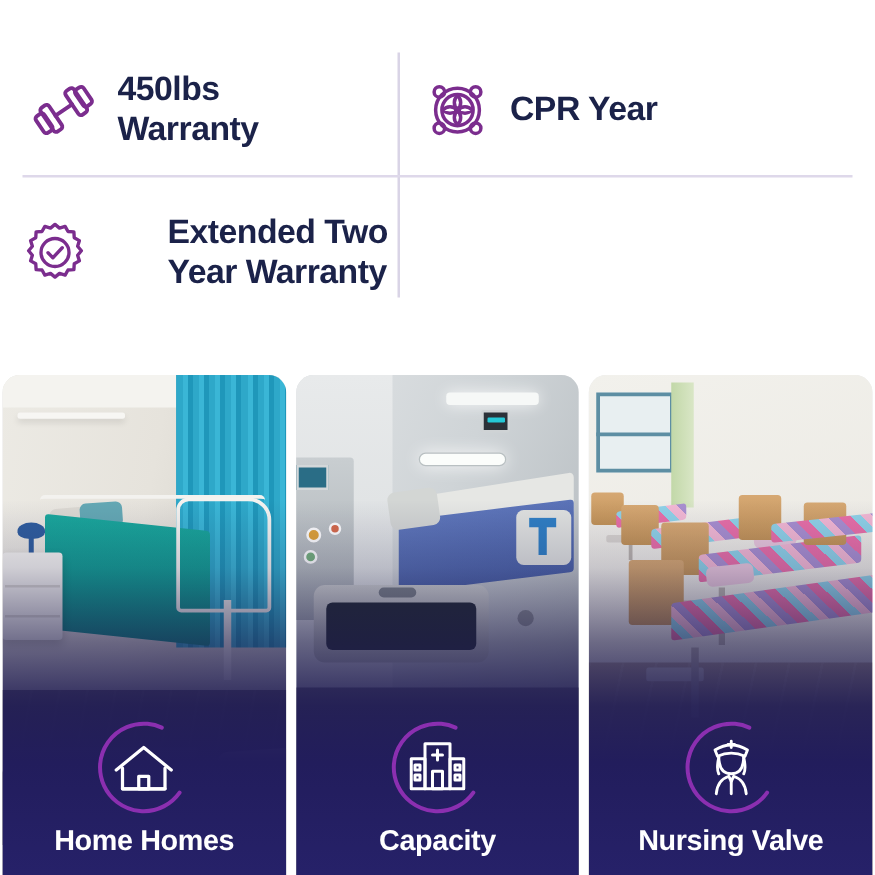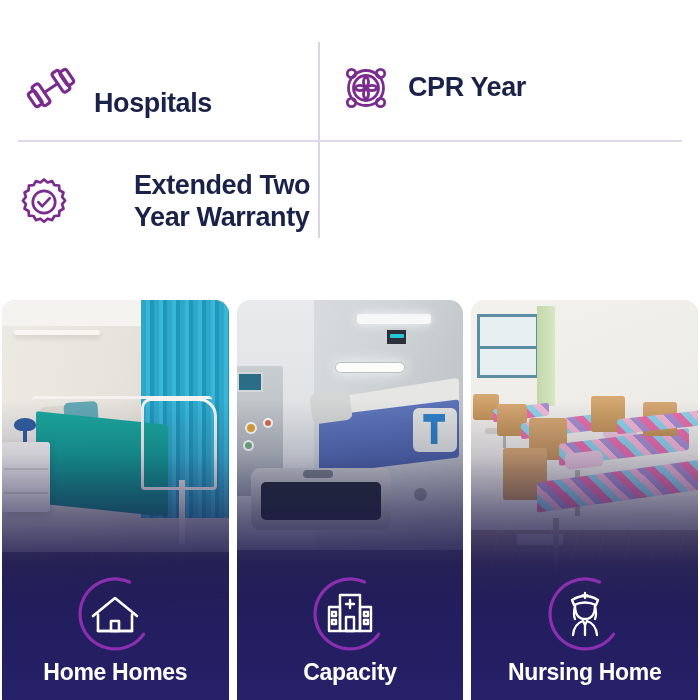--- a/index.html
+++ b/index.html
@@ -171,22 +171,22 @@
         <g transform="rotate(-34 29 29)">
           <rect x="6" y="21" width="8" height="16" rx="2.5"></rect>
           <rect x="13" y="17.5" width="8" height="23" rx="2.5"></rect>
           <rect x="37" y="17.5" width="8" height="23" rx="2.5"></rect>
           <rect x="44" y="21" width="8" height="16" rx="2.5"></rect>
           <path d="M21 29h16"></path>
         </g>
       </svg>
     </span>
     <span class="txt">
-      <br>
-      <span>Hospitals</span>
+      <span>450lbs</span><br>
+      <span>Warranty</span>
     </span>
   </div>
 
   <div class="feat feat-cpr">
     <span class="ic">
       <svg viewBox="0 0 52 52" width="52" height="52" fill="none" stroke="#7B2D8E" stroke-width="2.8" stroke-linecap="round" stroke-linejoin="round">
         <circle cx="26" cy="26" r="17.5"></circle>
         <circle cx="26" cy="26" r="12.5"></circle>
         <circle cx="26" cy="26" r="2.9" fill="#7B2D8E" stroke="none"></circle>
         <path d="M26 14.5c3.4 2.8 3.4 8.2 0 11 -3.4-2.8-3.4-8.2 0-11Z"></path>
@@ -365,16 +365,16 @@
           <g stroke="#ffffff" stroke-width="2.3">
             <path d="M28 27 q13-8 26 0 l-2 5 q-11-5-22 0Z"></path>
             <path d="M41 20 v5 M38.5 22.5 h5"></path>
             <path d="M31 32 q0 14 10 14 q10 0 10-14"></path>
             <path d="M31 33 q-2 9 0 13 M51 33 q2 9 0 13"></path>
             <path d="M29 62 q1-11 10-14 l2 4 2-4 q9 3 10 14"></path>
             <path d="M41 52 v10"></path>
           </g>
         </svg>
       </div>
-      <div class="cat-label">Nursing Home</div>
+      <div class="cat-label">Nursing Valve</div>
     </div>
   </div>
 </section>
 
 </body></html>

